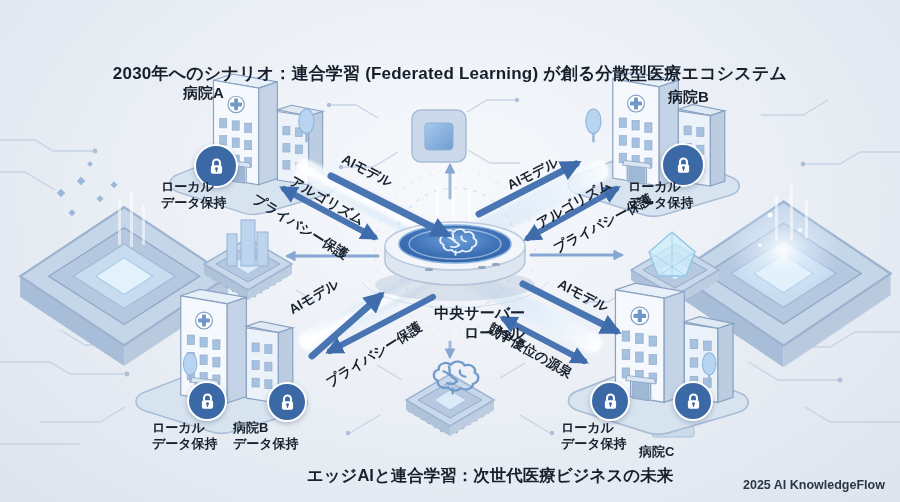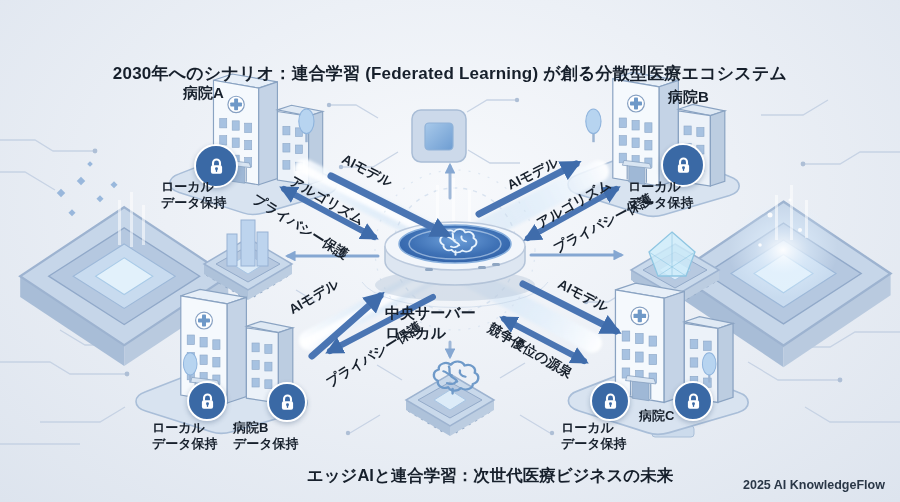--- a/index.html
+++ b/index.html
@@ -12,21 +12,21 @@
   .hosp-name{position:absolute;font-size:15px;font-weight:700;color:#17202c;text-align:center;}
   .lock{position:absolute;width:44px;height:44px;border-radius:50%;background:#3a69a5;
     border:2.5px solid #fff;box-shadow:0 2px 5px rgba(40,70,110,.3);
     display:flex;align-items:center;justify-content:center;box-sizing:border-box;}
   .lock.sm{width:40px;height:40px;}
   .lock svg{width:21px;height:21px;}
   .lock-label{position:absolute;width:110px;text-align:left;font-size:13px;
     font-weight:700;line-height:1.2;color:#17202c;}
   .rlabel{position:absolute;font-size:13.5px;font-weight:700;white-space:nowrap;color:#17202c;
     transform:translate(-50%,-50%) rotate(var(--r));}
-  .hub-label{position:absolute;left:385px;top:303px;width:140px;text-align:left;
+  .hub-label{position:absolute;left:385px;top:303px;width:140px;text-align:right;
     font-size:15px;font-weight:700;line-height:1.35;color:#17202c;}
   .caption{position:absolute;top:465px;left:0;width:900px;text-align:center;
     font-size:16.5px;font-weight:700;color:#17202c;padding-left:40px;}
   .credit{position:absolute;top:478px;left:743px;font-size:12.5px;font-weight:600;color:#2a3747;text-align:right;}
 </style>
 </head>
 <body>
 
 <div class="stage">
 
@@ -359,21 +359,21 @@
 </div>
 
 <div class="lock sm" style="left:673px;top:381px">
   <svg viewBox="0 0 24 24">
         <path d="M8,11 V8 a4,4 0 0 1 8,0 v3" fill="none" stroke="#fff" stroke-width="2.4"></path>
         <rect x="5.6" y="10.5" width="12.8" height="9.8" rx="2.2" fill="#fff"></rect>
         <circle cx="12" cy="14.6" r="1.7" fill="#3a69a5"></circle>
         <rect x="11.2" y="15.2" width="1.6" height="3" rx="0.8" fill="#3a69a5"></rect>
       </svg>
 </div>
-<div class="lock-label" style="left:639px;top:408px">
+<div class="lock-label" style="left:639px;top:444px">
   <div>病院C</div>
 </div>
 
 <div class="rlabel" style="left:367px;top:171px;--r:27deg">AIモデル</div>
 <div class="rlabel" style="left:327px;top:201px;--r:30deg">アルゴリズム</div>
 <div class="rlabel" style="left:300px;top:227px;--r:32deg">プライバシー保護</div>
 <div class="rlabel" style="left:533px;top:174px;--r:-27deg">AIモデル</div>
 <div class="rlabel" style="left:574px;top:204px;--r:-30deg">アルゴリズム</div>
 <div class="rlabel" style="left:603px;top:224px;--r:-28deg">プライバシー保護</div>
 <div class="rlabel" style="left:314px;top:297px;--r:-31deg">AIモデル</div>

